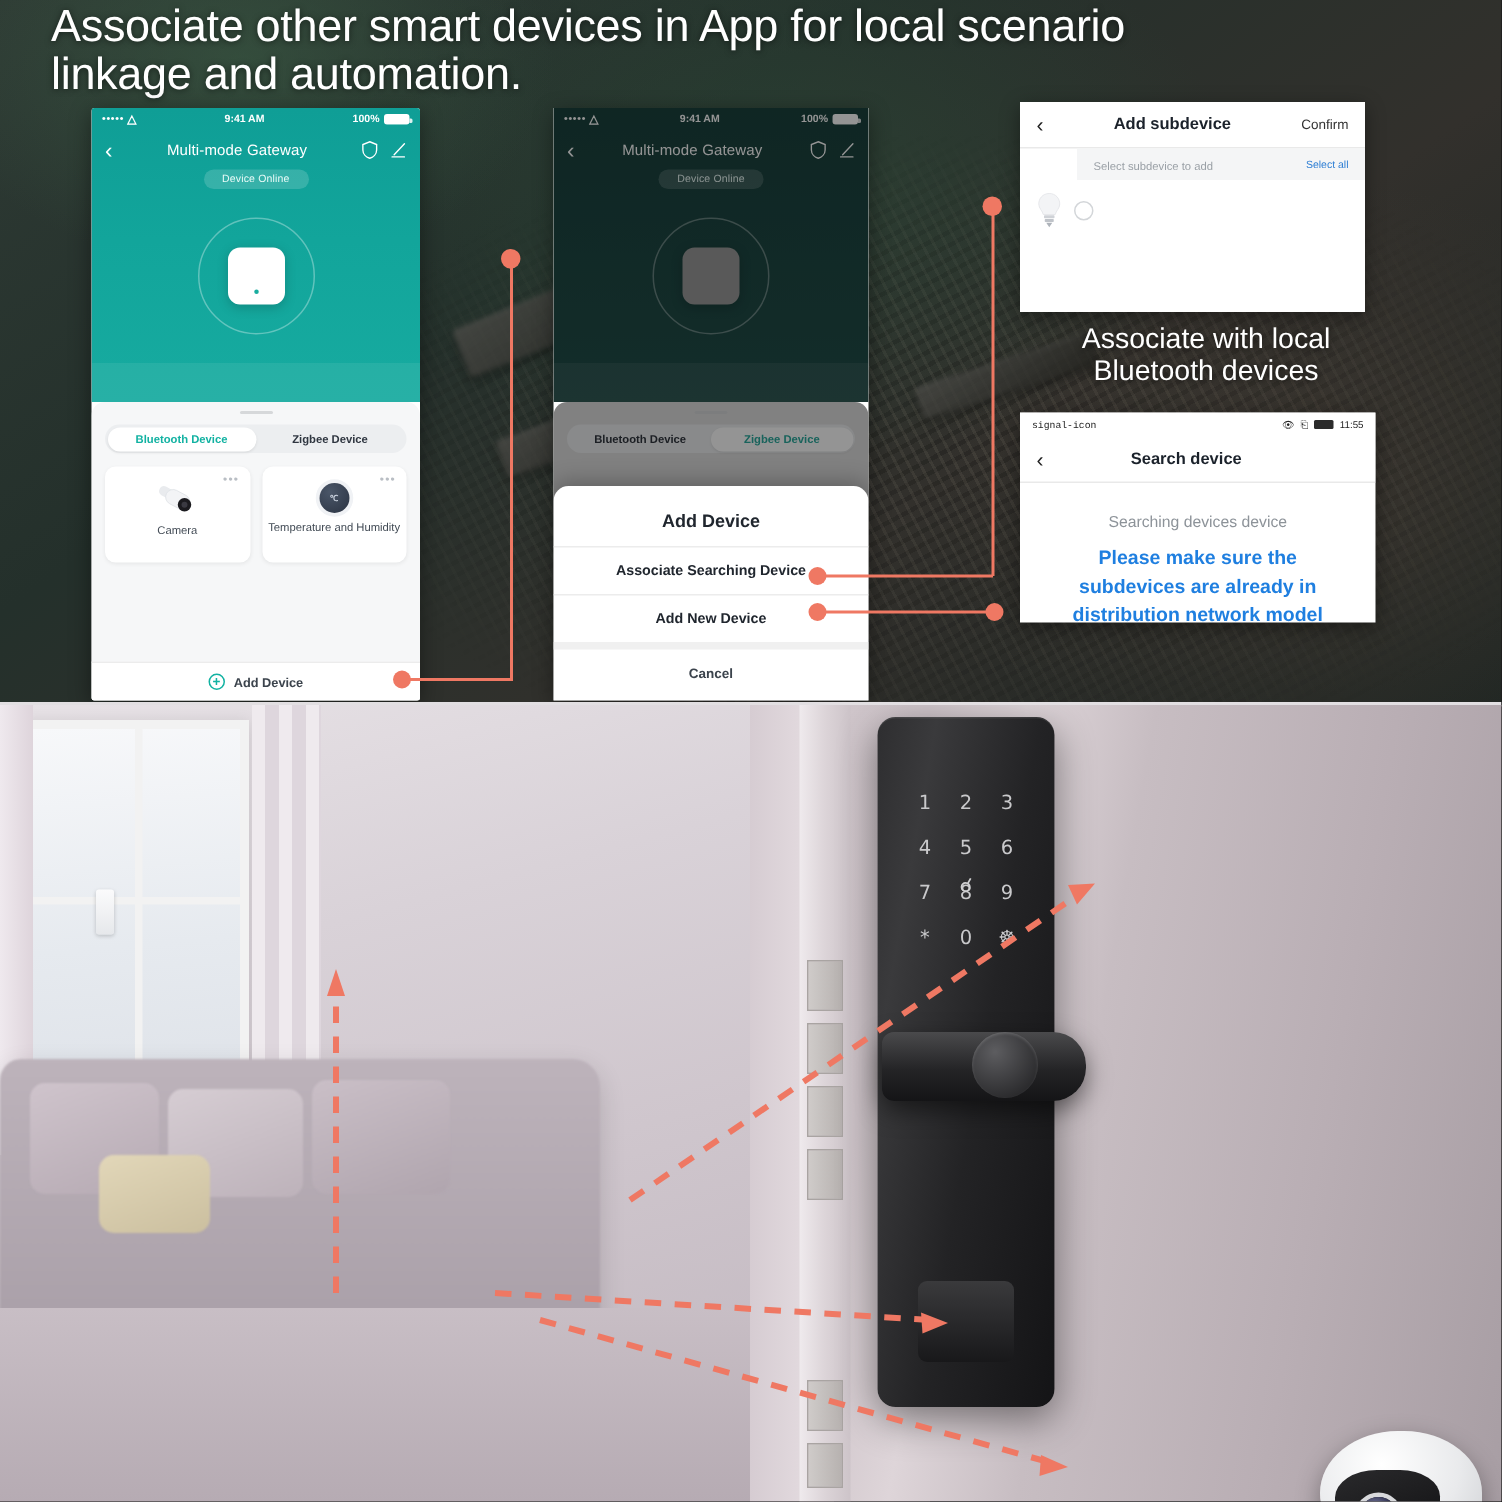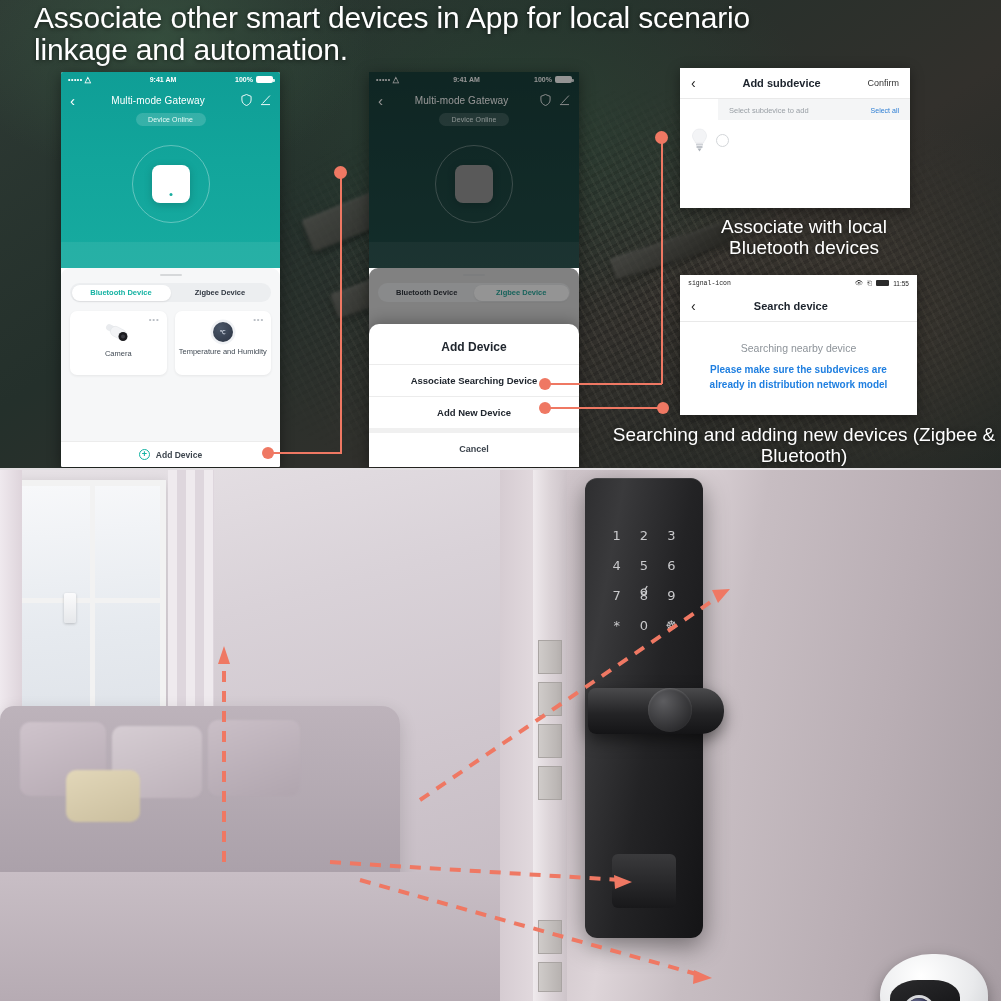--- a/index.html
+++ b/index.html
@@ -201,21 +201,21 @@
   .panel-search { left: 680px; top: 275px; width: 237px; height: 140px; }
   .and-status {
     height: 16px; display:flex; align-items:center; justify-content:space-between;
     padding: 0 8px; background:#fff; font-size: 6.5px; color:#222;
   }
   .and-left { display:flex; align-items:center; gap:3px; font-family:Liberation Mono, monospace; }
   .and-right { display:flex; align-items:center; gap: 4px; }
   .and-batt { width: 13px; height: 6px; border-radius:1px; background:#2b2b2b; }
   .search-body { text-align:center; padding-top: 20px; }
   .search-h { font-size: 10.5px; color:#8d9399; margin-bottom: 9px; }
-  .search-note { font-size: 10px; color:#1f7fe0; font-weight:700; line-height: 1.45; padding: 0 22px; }
+  .search-note { font-size: 13px; color:#1f7fe0; font-weight:700; line-height: 1.45; padding: 0 22px; }
 
   
   .conn { position:absolute; background:#ef7863; }
   .conn-h { height: 1.6px; }
   .conn-v { width: 1.6px; }
   .dot {
     position:absolute; border-radius:50%; background:#ef7863;
   }
 
   
@@ -505,40 +505,39 @@
           <span>11:55</span>
         </div>
       </div>
       <div class="p-nav">
         <span class="p-back">‹</span>
         <span class="p-title">Search device</span>
         <span style="width:20px;"></span>
       </div>
       <div class="p-divider"></div>
       <div class="search-body">
-        <div class="search-h">Searching nearby device</div>
+        <div class="search-h">Searching devices device</div>
         <div class="search-note">Please make sure the subdevices are already in distribution network model</div>
       </div>
     </div>
 
     <div class="dot" style="left:334px;top:166px;width:13px;height:13px;"></div>
     <div class="conn conn-v" style="left:340px;top:172px;height:282px;"></div>
     <div class="conn conn-h" style="left:268px;top:452px;width:73px;"></div>
     <div class="dot" style="left:262px;top:447px;width:12px;height:12px;"></div>
 
     <div class="dot" style="left:655px;top:131px;width:13px;height:13px;"></div>
     <div class="conn conn-v" style="left:661px;top:137px;height:247px;"></div>
     <div class="conn conn-h" style="left:545px;top:383px;width:117px;"></div>
     <div class="dot" style="left:539px;top:378px;width:12px;height:12px;"></div>
     <div class="conn conn-h" style="left:545px;top:407px;width:118px;"></div>
     <div class="dot" style="left:539px;top:402px;width:12px;height:12px;"></div>
     <div class="dot" style="left:657px;top:402px;width:12px;height:12px;"></div>
 
     <div class="caption cap1">Associate with local Bluetooth devices</div>
-    <div class="caption cap2">Searching and adding new devices (Zigbee &amp; Bluetooth)</div>
   </div>
 
   <div class="sec-divider"></div>
 
   <div class="bottom-section">
     <div class="room">
       <div class="room-left">
         <div class="window-frame">
           <div class="window-mullion" style="left:68px;top:0;width:5px;height:100%;"></div>
           <div class="window-mullion" style="left:0;top:112px;width:100%;height:5px;"></div>

